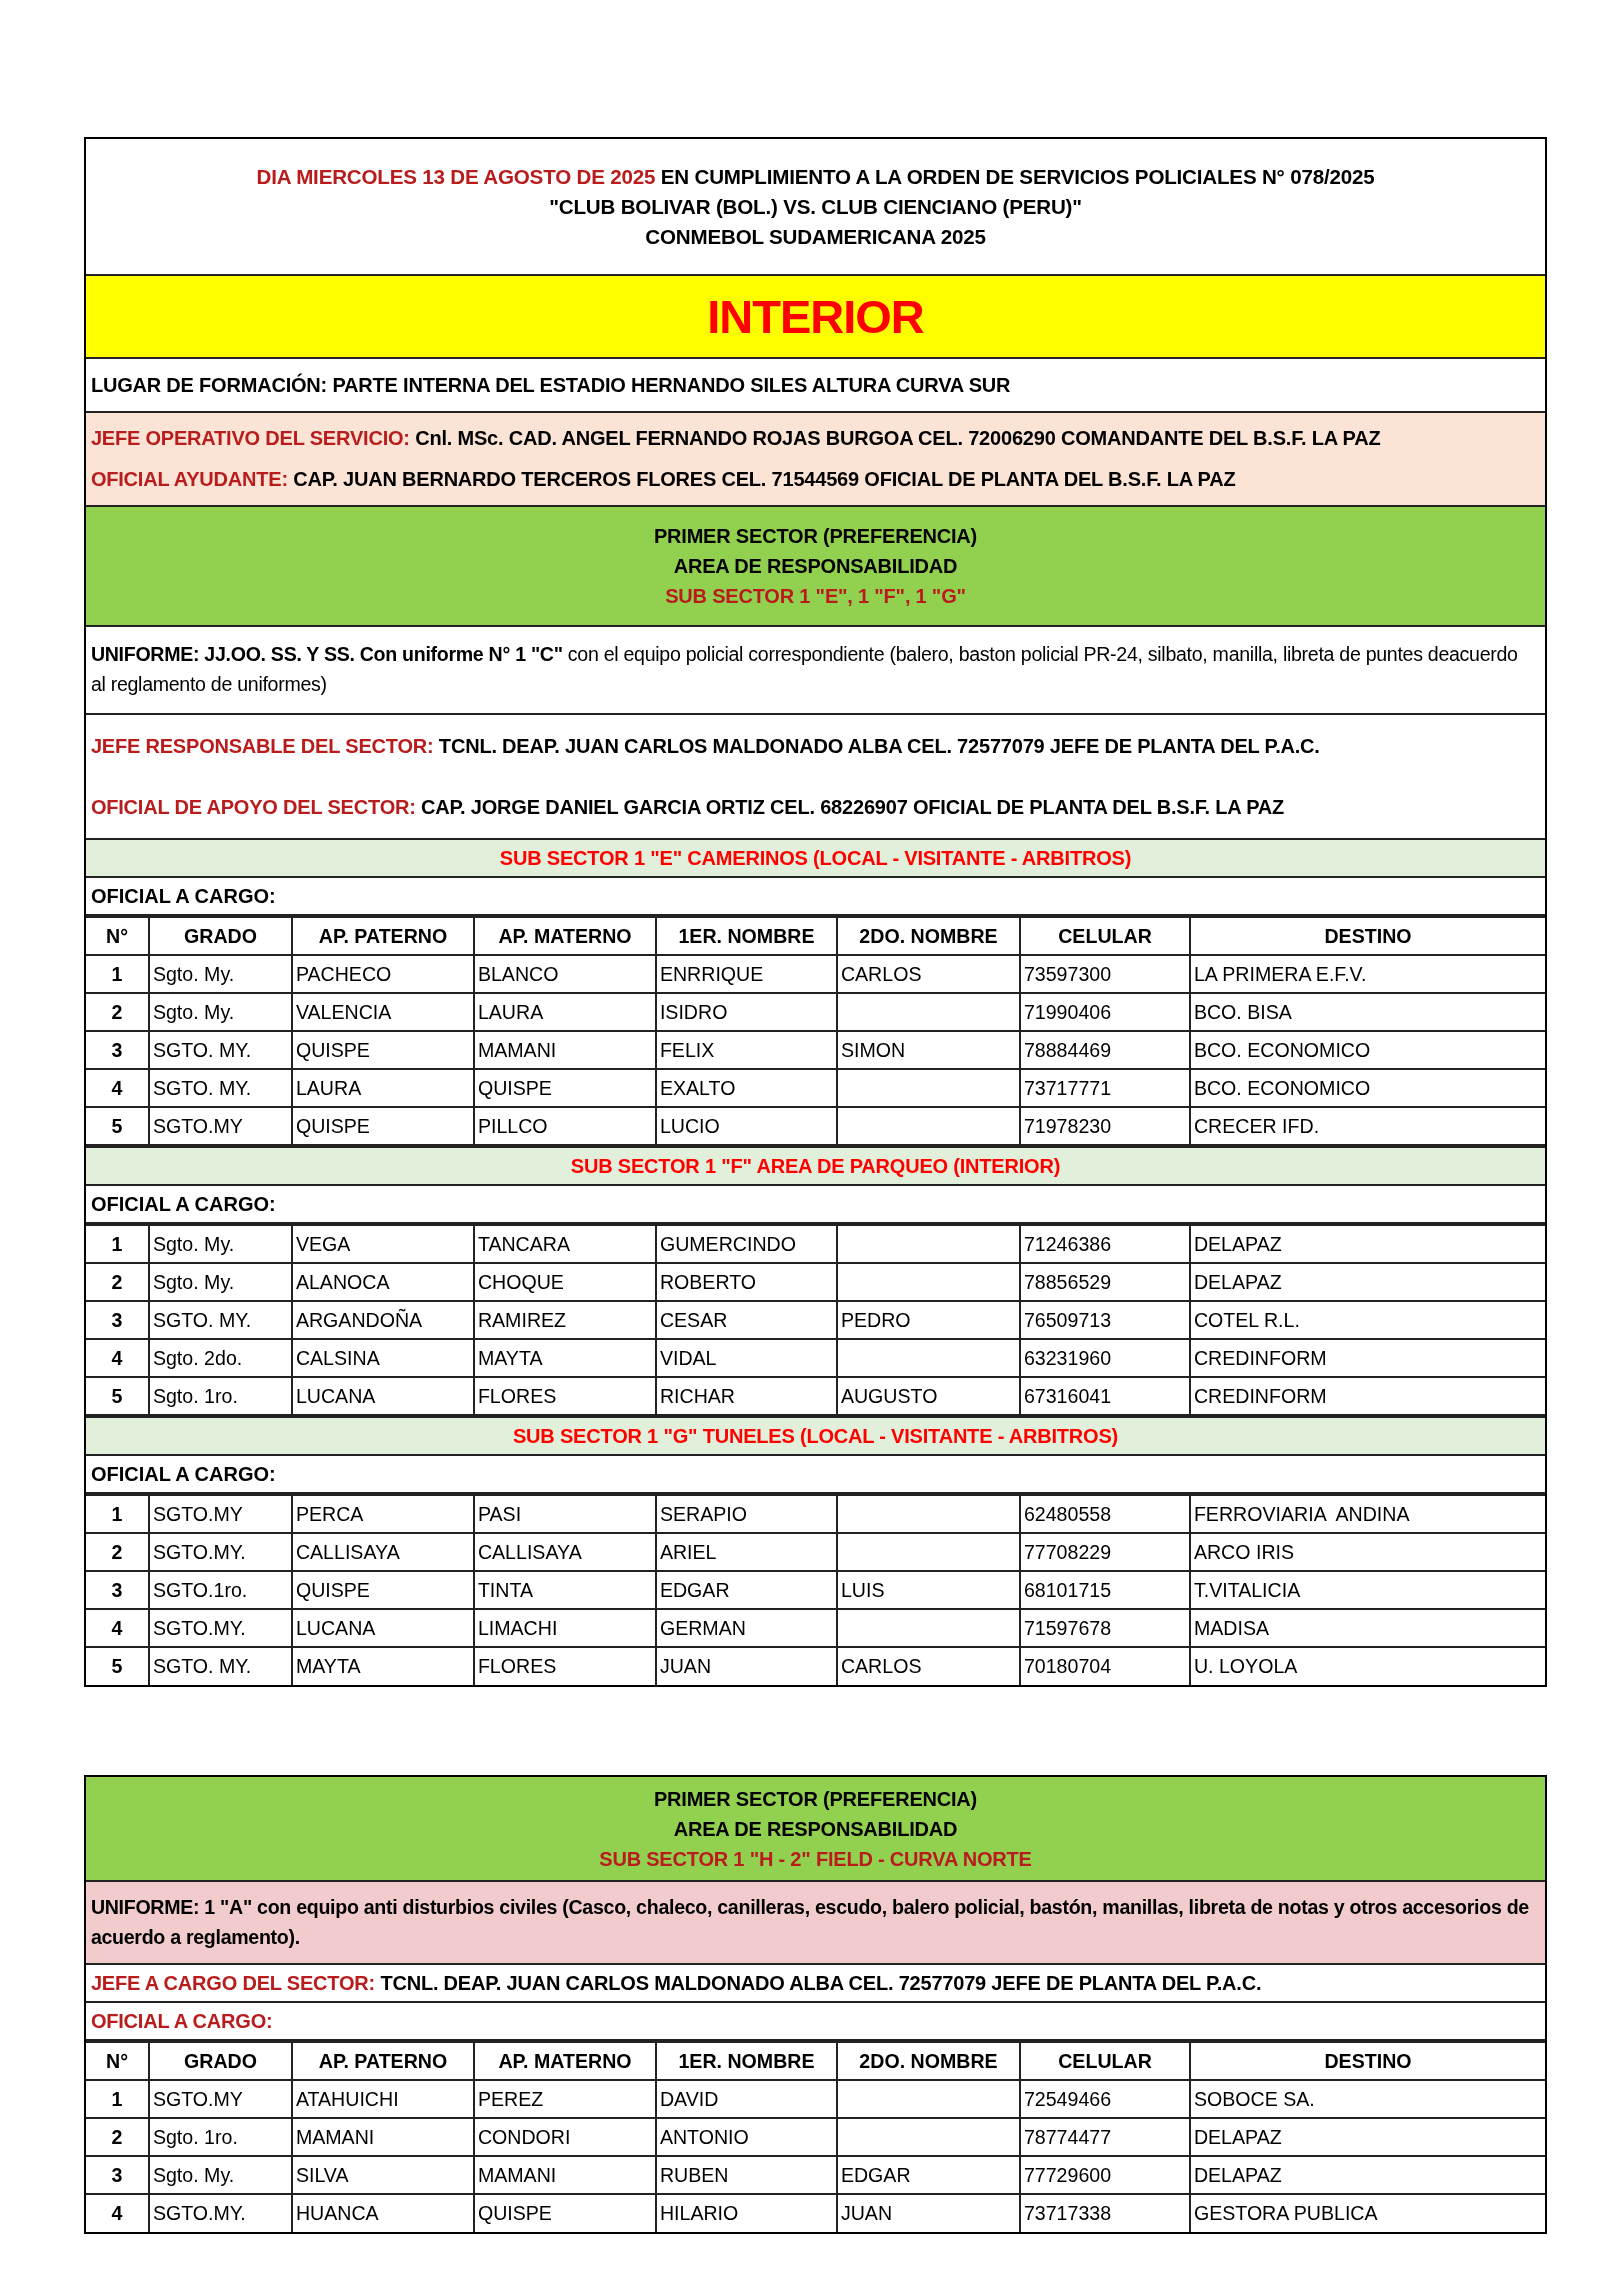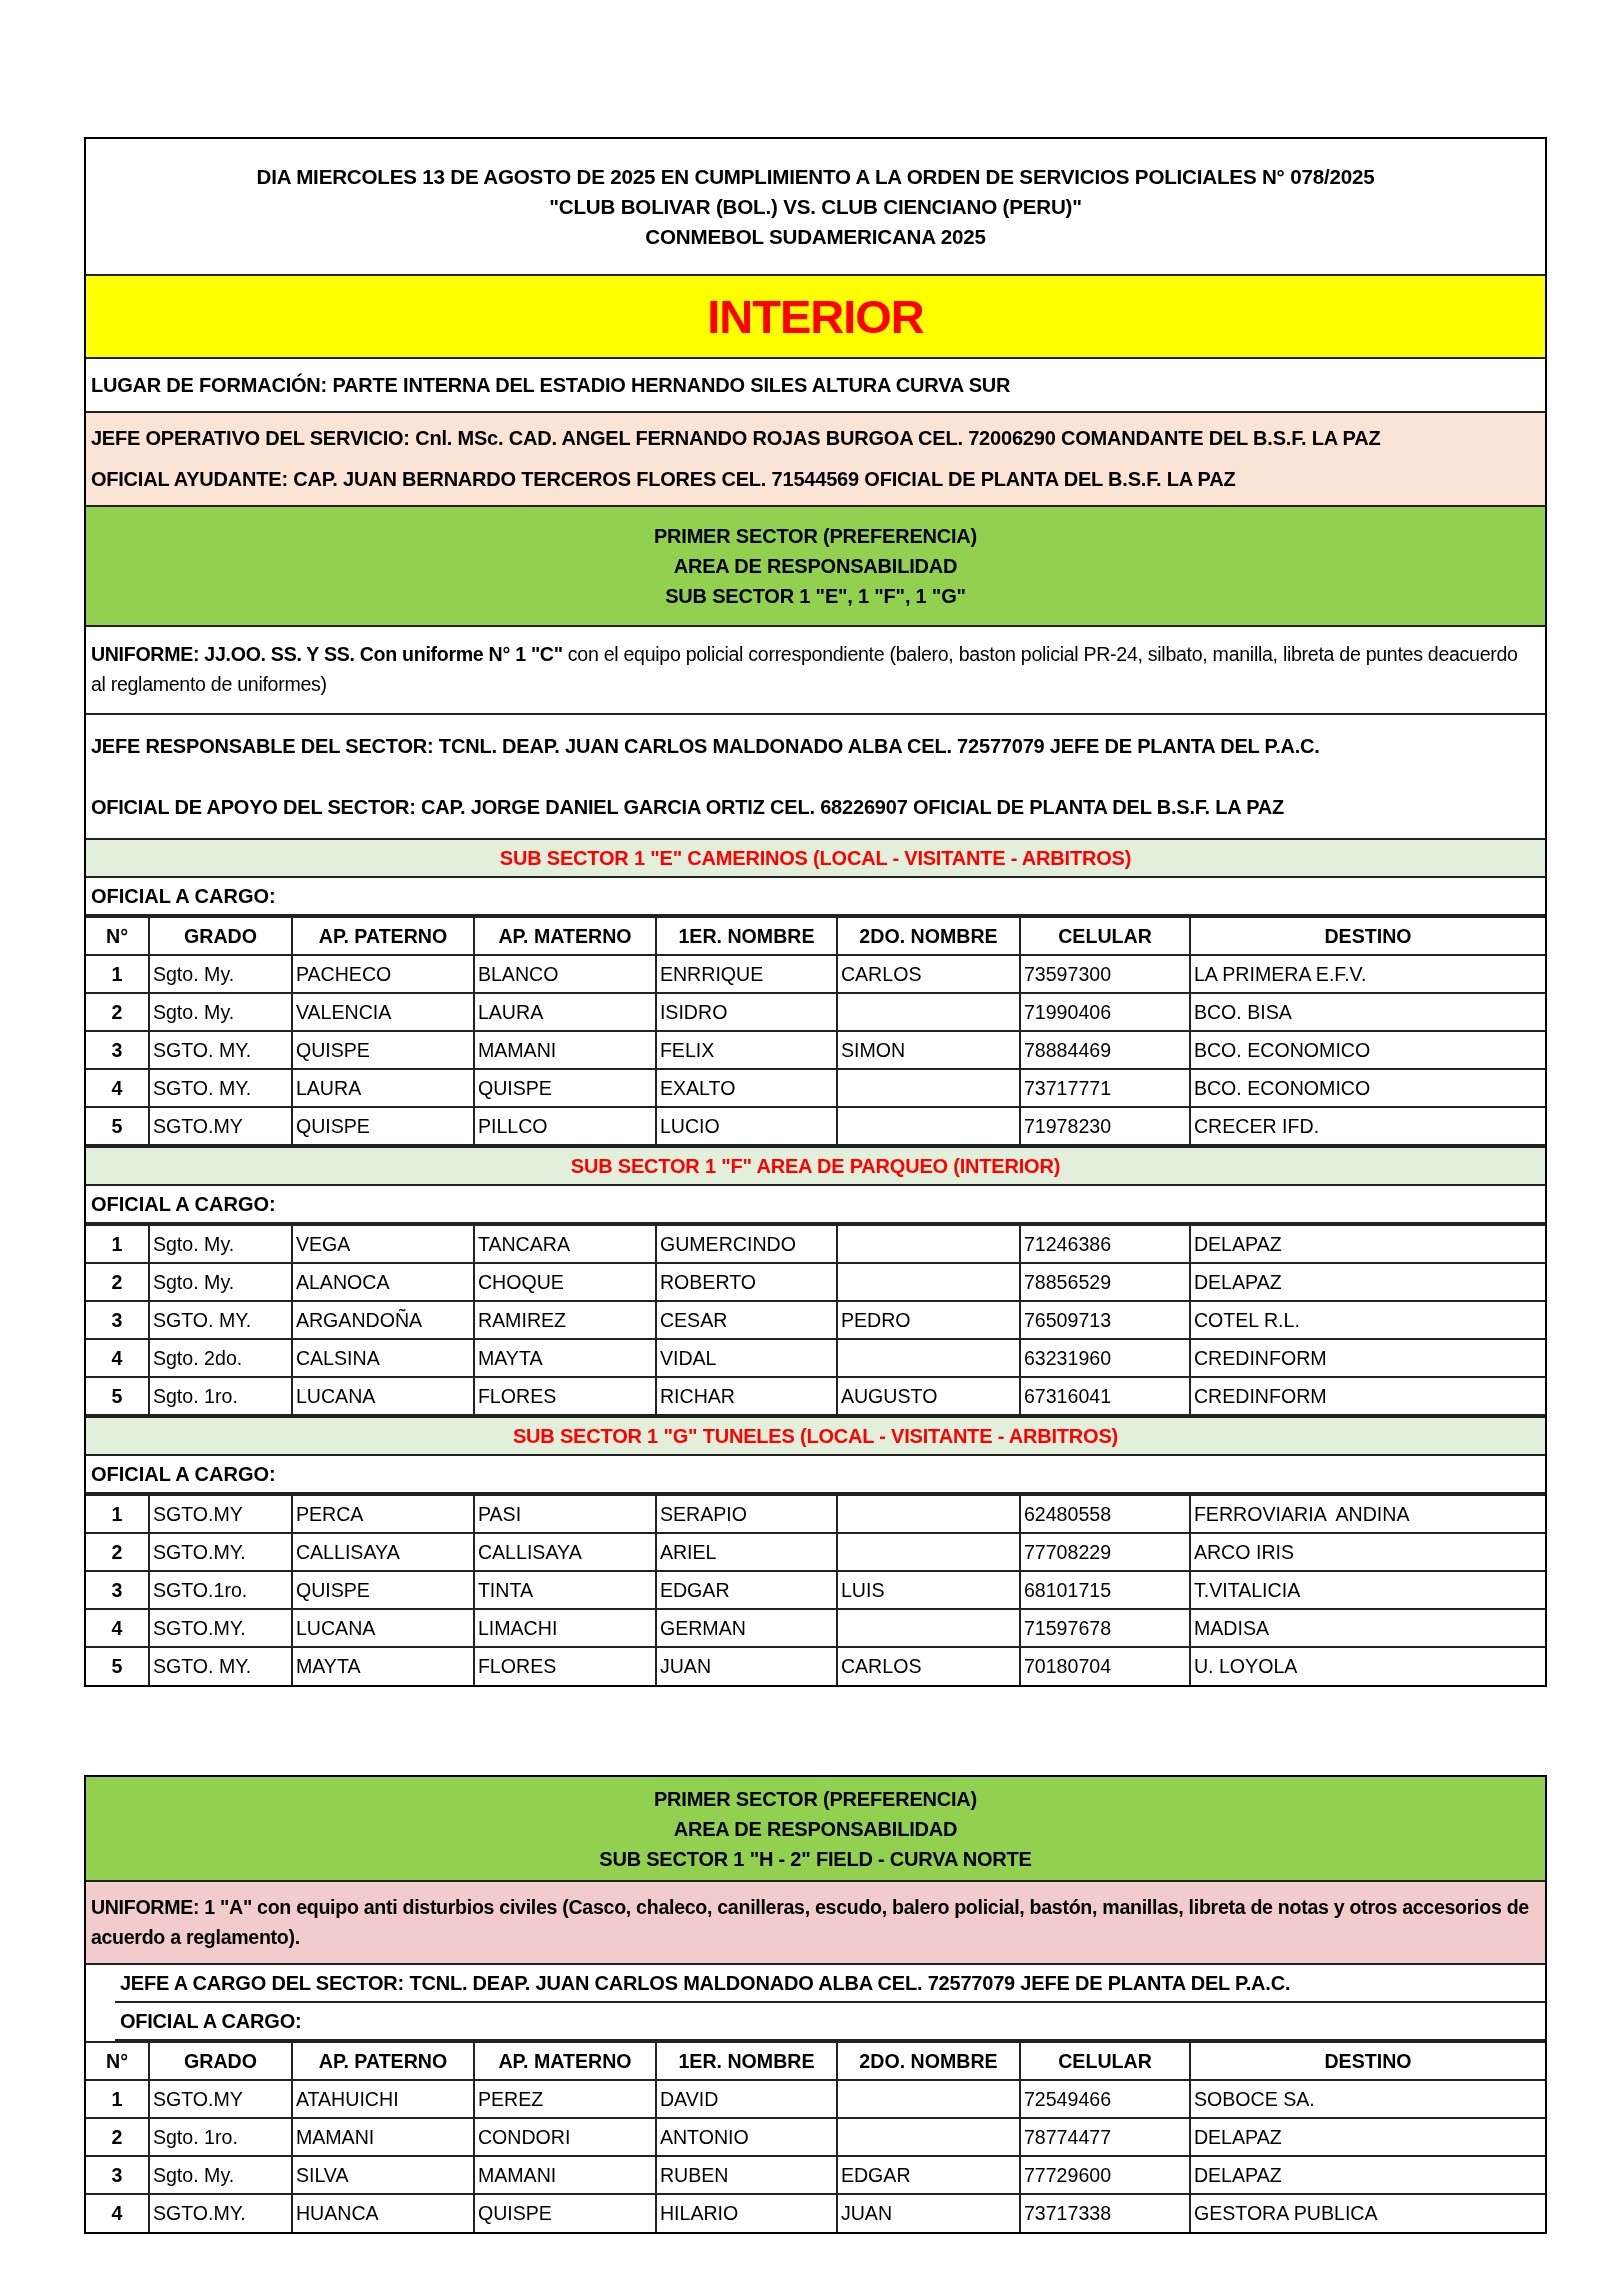--- a/index.html
+++ b/index.html
@@ -2,36 +2,36 @@
 <html><head>
 <meta charset="utf-8">
 <style>
   html, body { margin: 0; padding: 0; background: #ffffff; }
   body { width: 1621px; height: 2293px; position: relative; font-family: "Liberation Sans", sans-serif; color: #000; }
   .block { position: absolute; left: 84px; width: 1463px; border: 2.9px solid #000; box-sizing: border-box; }
   .block1 { top: 137px; }
   .block2 { top: 1775px; }
   .row { border-bottom: 2.5px solid #222; box-sizing: border-box; position: relative; }
   .row:last-child { border-bottom: none; }
-  .red { color: #000000; }
+  .red { color: #b91c1c; }
   .b { font-weight: bold; }
   .hdr { height: 137px; display: flex; flex-direction: column; justify-content: center; align-items: center; font-weight: bold; font-size: 20.6px; line-height: 30px; letter-spacing: -0.2px; }
   .yellow { height: 83px; background: #ffff00; display: flex; align-items: center; justify-content: center; }
   .yellow span { font-size: 47px; font-weight: bold; color: #ff0000; letter-spacing: -1px; }
   .line { display: flex; align-items: center; padding-left: 4.9px; font-weight: bold; font-size: 20px; letter-spacing: -0.2px; }
   .lugar { height: 54px; }
   .hora { height: 51px; }
   .salmon { height: 94px; background: #fbe4d6; display: flex; flex-direction: column; justify-content: center; padding-left: 4.9px; font-weight: bold; font-size: 20px; line-height: 41px; letter-spacing: -0.2px; }
   .green { background: #92d050; display: flex; flex-direction: column; justify-content: center; align-items: center; font-weight: bold; font-size: 20px; line-height: 30px; letter-spacing: -0.2px; }
   .g1 { height: 120px; }
   .g2 { height: 105px; }
   .uniforme { height: 88px; padding: 11.8px 7.8px 0 4.9px; font-size: 19.6px; line-height: 30px; letter-spacing: -0.3px; }
   .uniforme2 { height: 83px; background: #f2cccc; padding: 9.8px 7.8px 0 4.9px; font-size: 19.6px; line-height: 30px; font-weight: bold; letter-spacing: -0.3px; }
   .jefes { height: 125px; display: flex; flex-direction: column; justify-content: center; padding-left: 4.9px; font-weight: bold; font-size: 20px; line-height: 61px; letter-spacing: -0.2px; }
-  .single { height: 38px; display: flex; align-items: center; padding-left: 4.9px; font-weight: bold; font-size: 20px; letter-spacing: -0.2px; margin-left: 29px; }
+  .single { height: 38px; display: flex; align-items: center; padding-left: 4.9px; font-weight: bold; font-size: 20px; letter-spacing: -0.2px; }
   .subsector { height: 38px; background: #e2efda; display: flex; align-items: center; justify-content: center; color: #ff0000; font-weight: bold; font-size: 20px; letter-spacing: -0.2px; }
   .oficial { height: 38px; display: flex; align-items: center; padding-left: 4.9px; font-weight: bold; font-size: 20px; }
   table { border-collapse: collapse; width: 100%; table-layout: fixed; }
   td, th { border: 2px solid #222; height: 38px; box-sizing: border-box; padding: 0 2.9px; font-size: 19.6px; white-space: nowrap; overflow: hidden; }
   th { font-weight: bold; text-align: center; }
   tr td:first-child, tr th:first-child { border-left: none; }
   tr td:last-child, tr th:last-child { border-right: none; }
   td.num { text-align: center; font-weight: bold; }
   td.cel, td.dest { text-align: left; }
   .tbl-row { border-bottom: 2.5px solid #222; }

